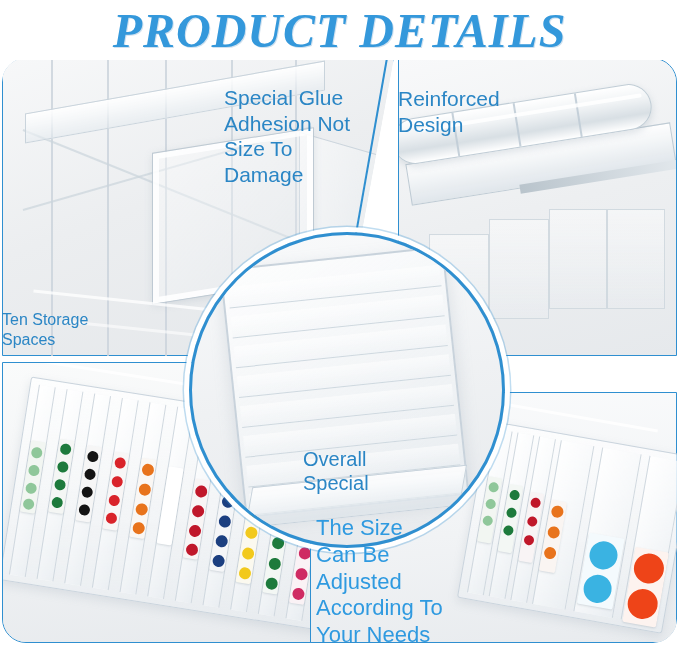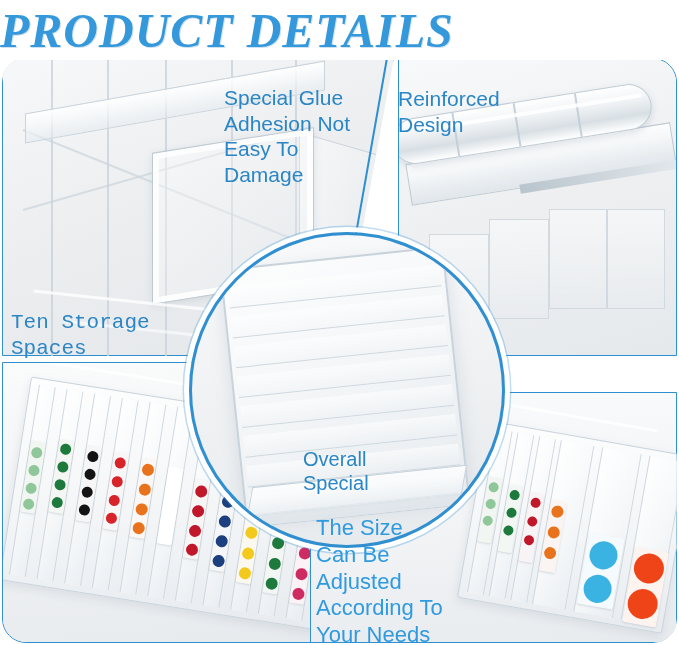--- a/index.html
+++ b/index.html
@@ -6,21 +6,21 @@
   html,body{ background:#ffffff; }
   body{
     width:679px; height:645px;
     font-family:"Liberation Sans", sans-serif;
     overflow:hidden; position:relative;
   }
 
   
   #title-bar{
     position:absolute; left:0; top:0; width:679px; height:60px;
-    display:flex; align-items:center; 
+    display:flex; align-items:center; justify-content:center;
     background:#ffffff; z-index:40;
   }
   #title-text{
     font-family:"Liberation Serif", serif;
     font-weight:bold; font-style:italic;
     font-size:48px; letter-spacing:1px;
     color:#3498db;
     text-shadow:1px 1px 0 rgba(120,170,210,.35);
     white-space:nowrap;
   }
@@ -194,21 +194,21 @@
 
   
   .callout{
     position:absolute; z-index:30;
     color:#2b86c5; line-height:1.22;
     font-family:"Liberation Sans", sans-serif;
     white-space:pre-line;
   }
   #txt-glue      { left:224px; top:85px;  font-size:21px; }
   #txt-reinforced{ left:398px; top:86px;  font-size:21px; }
-  #txt-ten       { left:11px;   top:310px; font-size:21px;font-family:Liberation Mono, monospace; }
+  #txt-ten       { left:2px;   top:310px; font-size:16px; }
   #txt-overall   { left:303px; top:447px; font-size:20px; }
   #txt-size      { left:316px; top:515px; font-size:22px; color:#2f9ae0; }
 
   
   #divider-top{
     position:absolute; left:386px; top:58px; width:1.5px; height:300px;
     background:#2f8fd0; transform:rotate(10deg); transform-origin:top center;
     z-index:20;
   }
 </style>
@@ -392,21 +392,21 @@
     <div class="crow" style="top:138px;"></div>
     <div class="crow" style="top:168px;"></div>
     <div class="crow" style="top:198px;"></div>
     <div class="crow" style="top:226px;"></div>
     <div class="cfront"></div>
   </div>
 </div>
 
 <div class="callout" id="txt-glue">Special Glue
 Adhesion Not
-Easy To
+Size To
 Damage</div>
 
 <div class="callout" id="txt-reinforced">Reinforced
 Design</div>
 
 <div class="callout" id="txt-ten">Ten Storage
 Spaces</div>
 
 <div class="callout" id="txt-overall">Overall
 Special</div>

